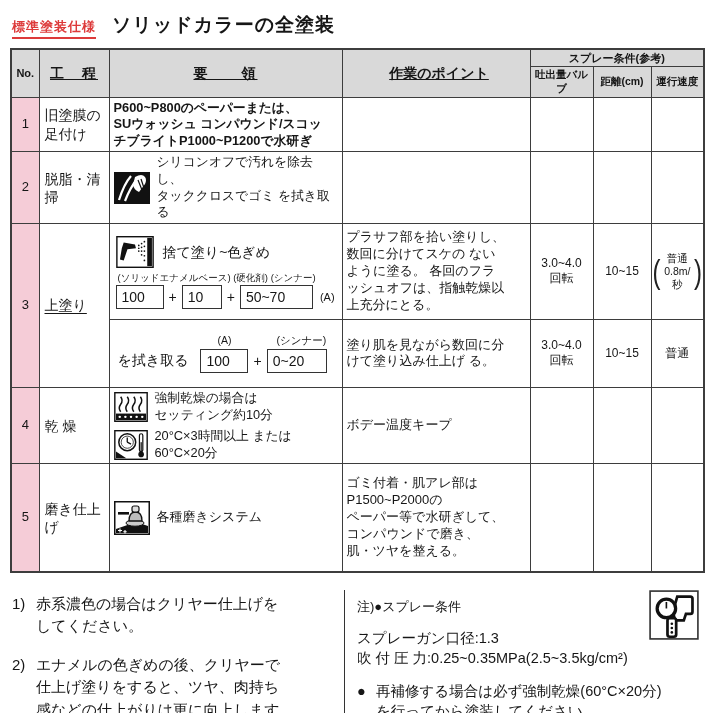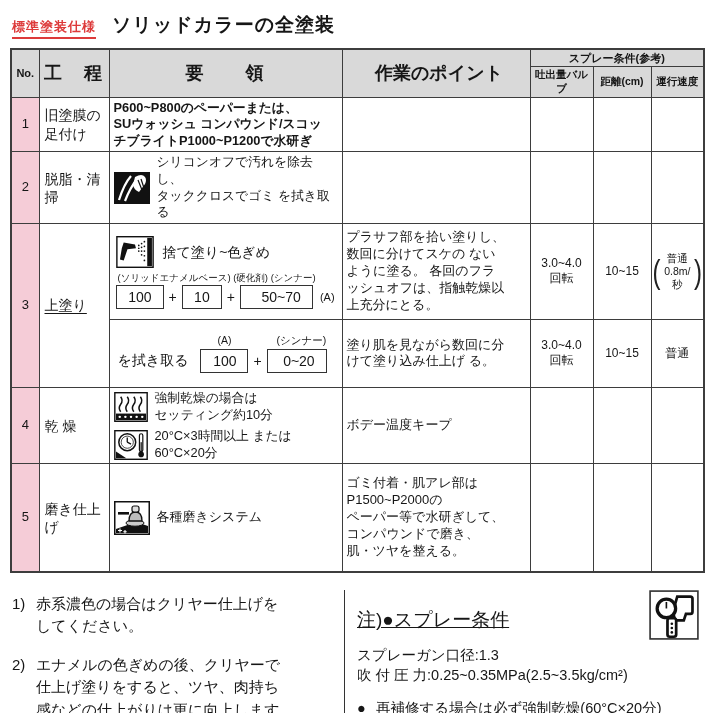--- a/index.html
+++ b/index.html
@@ -18,21 +18,21 @@
     border-bottom:2px solid #dd3a3a; padding-bottom:1px;
   }
   .title-heading { font-size:19px; font-weight:bold; letter-spacing:1px; }
 
   
   table { border-collapse:collapse; width:693px; table-layout:fixed; }
   td, th { border:1px solid #3d3d3d; padding:2px 4px; vertical-align:middle;
            font-size:13px; line-height:1.3; }
   table { border:2px solid #3d3d3d; }
   thead th { background:#d9d9d9; font-weight:bold; padding:1px 2px; }
-  th.h-main { font-size:18px; letter-spacing:2px; }
+  th.h-main { font-size:14px; letter-spacing:2px;text-decoration:underline; }
   th.h-no { font-size:11px; letter-spacing:0; }
   th.h-spray { font-size:11px; letter-spacing:0; }
   th.h-sub { font-size:10.5px; letter-spacing:0; font-weight:bold; }
 
   .no-cell { background:#f5ccd7; text-align:center; font-size:13px; }
   .process-cell { font-size:14px; padding-left:5px; }
   .ml { white-space:pre-line; }
   .u { text-decoration:underline; text-underline-offset:3px; }
 
   .spray-cell { text-align:center; font-size:12px; padding:1px; }
@@ -42,22 +42,22 @@
 
   .proc-flex { display:flex; align-items:center; gap:7px; }
   .proc-col { display:flex; flex-direction:column; gap:5px; justify-content:center; }
   .icon-box { flex:0 0 auto; display:inline-flex; }
 
   
   .mix-head { display:flex; align-items:center; gap:9px; margin:2px 0 4px 2px; }
   .mix-step { font-size:14px; }
   .mix-labels { font-size:9.5px; white-space:nowrap; margin:2px 0 1px 4px; letter-spacing:0; }
   .mix-row { display:flex; align-items:center; gap:5px; margin-left:2px; }
-  .mix-box { border:1.5px solid #333; background:#fff; text-align:right;
-             font-size:14px; padding:2px 11px; }
+  .mix-box { border:1.5px solid #333; background:#fff; text-align:left;
+             font-size:14px; padding:2px 5px; }
   .bx1 { width:48px; } .bx2 { width:40px; } .bx3 { width:73px; }
   .bx4 { width:48px; } .bx5 { width:60px; }
   .plus { font-size:14px; }
   .mix-suffix { font-size:11px; margin-left:2px; }
   .finish-row { display:flex; align-items:flex-end; gap:12px; }
   .finish-step { font-size:14px; margin:0 0 4px 4px; }
   .finish-grid { display:flex; flex-direction:column; }
   .finish-labels { display:flex; font-size:10.5px; margin-bottom:1px; }
   .fl1 { width:48px; text-align:center; } .flgap { width:23px; }
   .fl2 { width:60px; text-align:center; }
@@ -65,21 +65,21 @@
 
   
   .notes { display:flex; margin-top:17px; }
   .notes-left { width:334px; padding:3px 6px 0 2px; }
   .notes-right { flex:1; border-left:1.5px solid #333; padding:2px 0 0 12px; position:relative; }
 
   .note-item { display:flex; margin-bottom:16px; font-size:15px; line-height:1.5; }
   .note-num { width:24px; flex:0 0 auto; }
   .note-text { flex:1; }
 
-  .nr-heading { font-size:19px; margin:15px 0 12px 0;text-decoration:underline; }
+  .nr-heading { font-size:13px; margin:6px 0 12px 0; }
   .nr-lines { font-size:14.5px; line-height:1.4; margin-bottom:12px; }
   .nr-bullet { display:flex; font-size:14.5px; line-height:1.4; margin-bottom:2px; }
   .nr-bullet-mark { width:19px; flex:0 0 auto; }
   .gauge-icon-wrap { position:absolute; top:0; right:4px; }
 </style>
 </head>
 <body>
 
 <div class="page">
 

